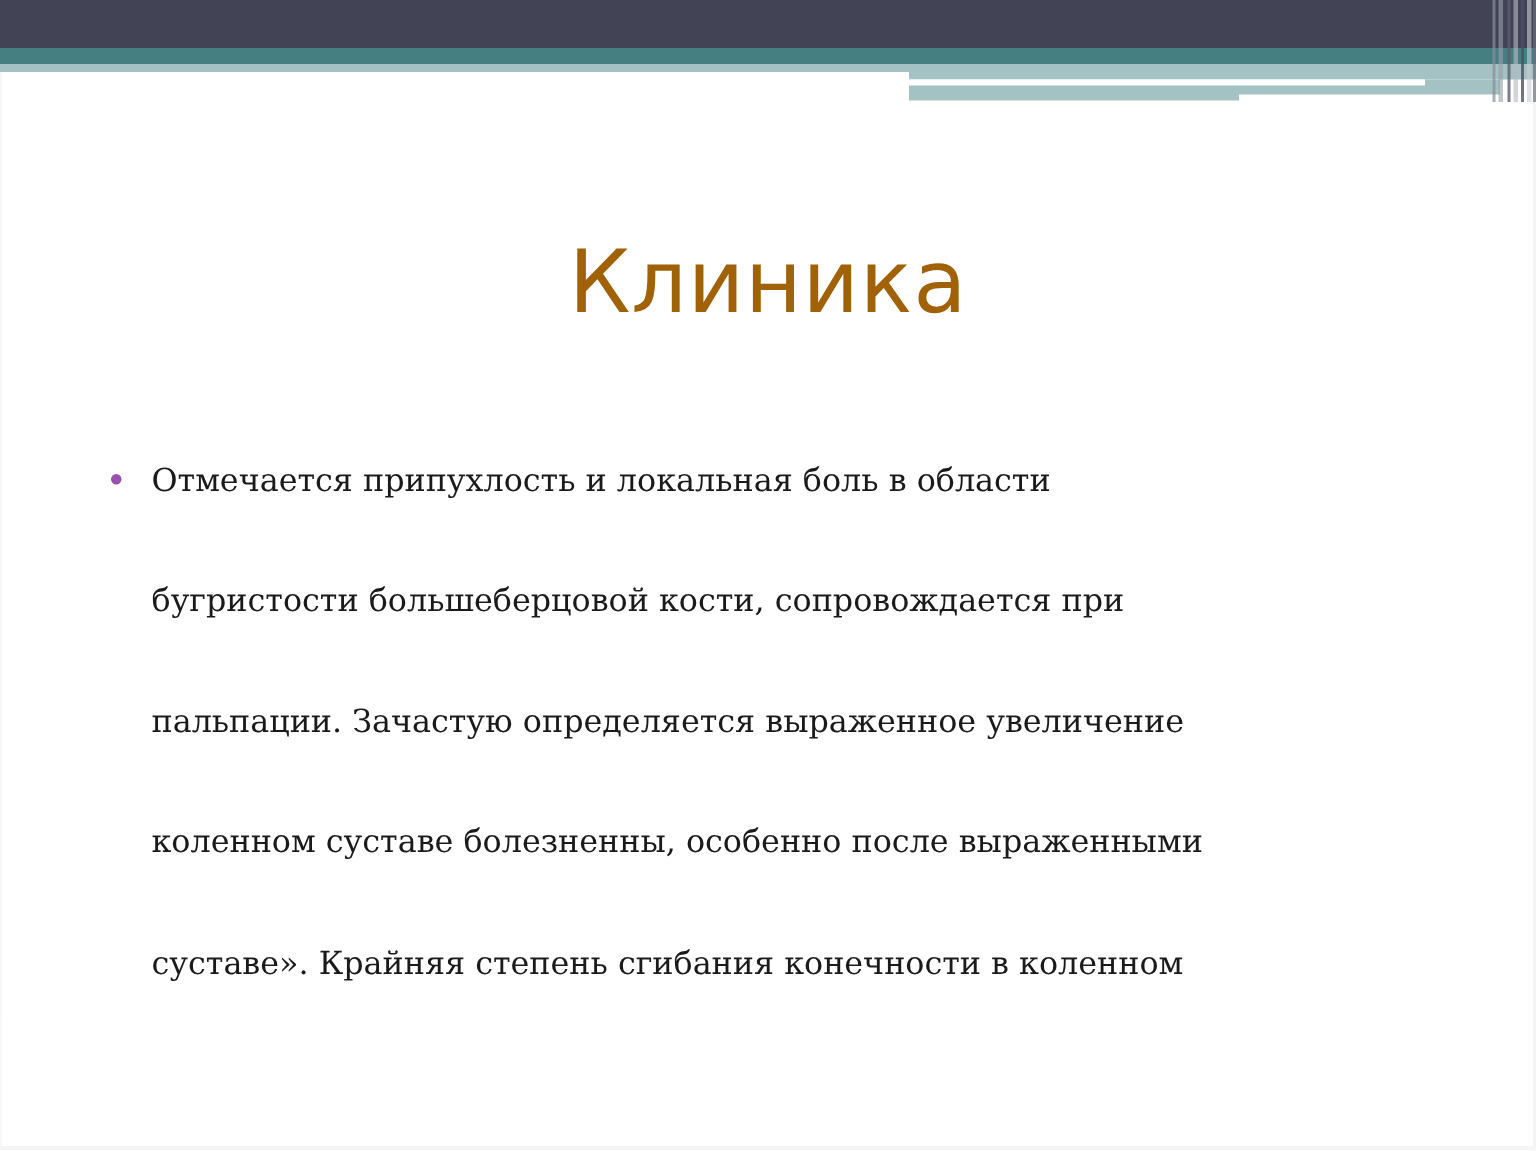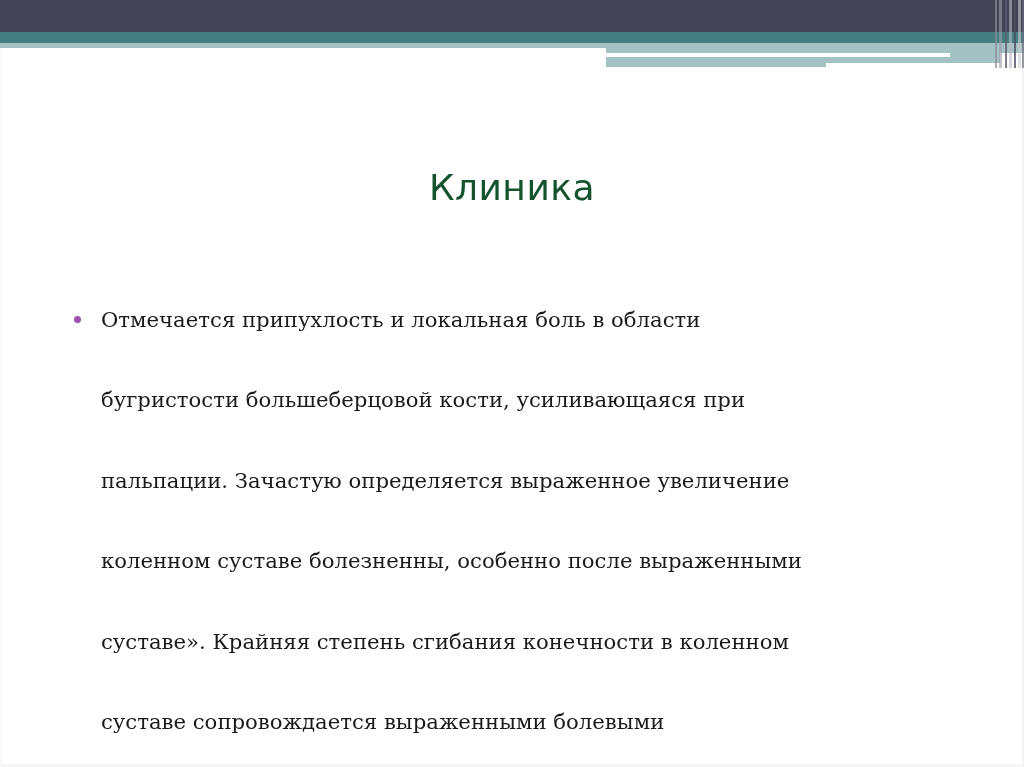--- a/index.html
+++ b/index.html
@@ -88,22 +88,22 @@
       top: 0;
       height: 100%;
     }
     .title {
       position: absolute;
       left: 0;
       top: 158px;
       width: 1024px;
       text-align: center;
       font-family: "DejaVu Sans", sans-serif;
-      font-size: 36px;
-      color: #14532d;
+      font-size: 58px;
+      color: #a16207;
       letter-spacing: 0.5px;
       line-height: 60px;
     }
     .content {
       position: absolute;
       left: 70px;
       top: 257px;
       width: 880px;
     }
     .bullet-item {
@@ -151,20 +151,19 @@
     <div class="stripe" style="left:23px;width:3px;background:#c9cbd3;opacity:0.6;"></div>
     <div class="stripe" style="left:27px;width:2px;background:#6a6c7d;opacity:0.7;"></div>
   </div>
 
   <div class="title">Клиника</div>
 
   <div class="content">
     <div class="bullet-item">
       <span class="bullet-dot"></span>
       <span class="line">Отмечается припухлость и локальная боль в области</span>
-      <span class="line">бугристости большеберцовой кости, усиливающаяся при</span>
+      <span class="line">бугристости большеберцовой кости, сопровождается при</span>
       <span class="line">пальпации. Зачастую определяется выраженное увеличение</span>
       <span class="line">коленном суставе болезненны, особенно после выраженными</span>
       <span class="line">суставе». Крайняя степень сгибания конечности в коленном</span>
-      <span class="line">суставе сопровождается выраженными болевыми</span>
     </div>
   </div>
 </div>
 
 </body></html>

